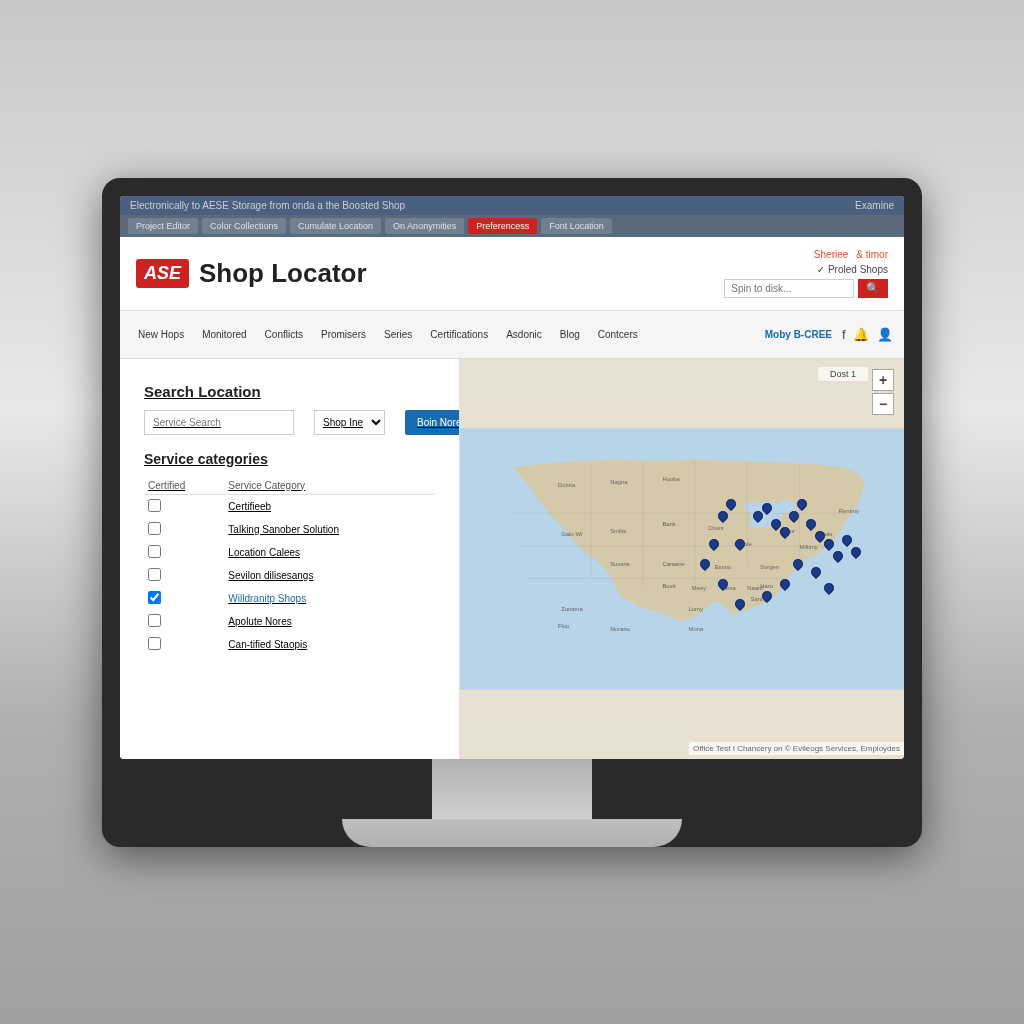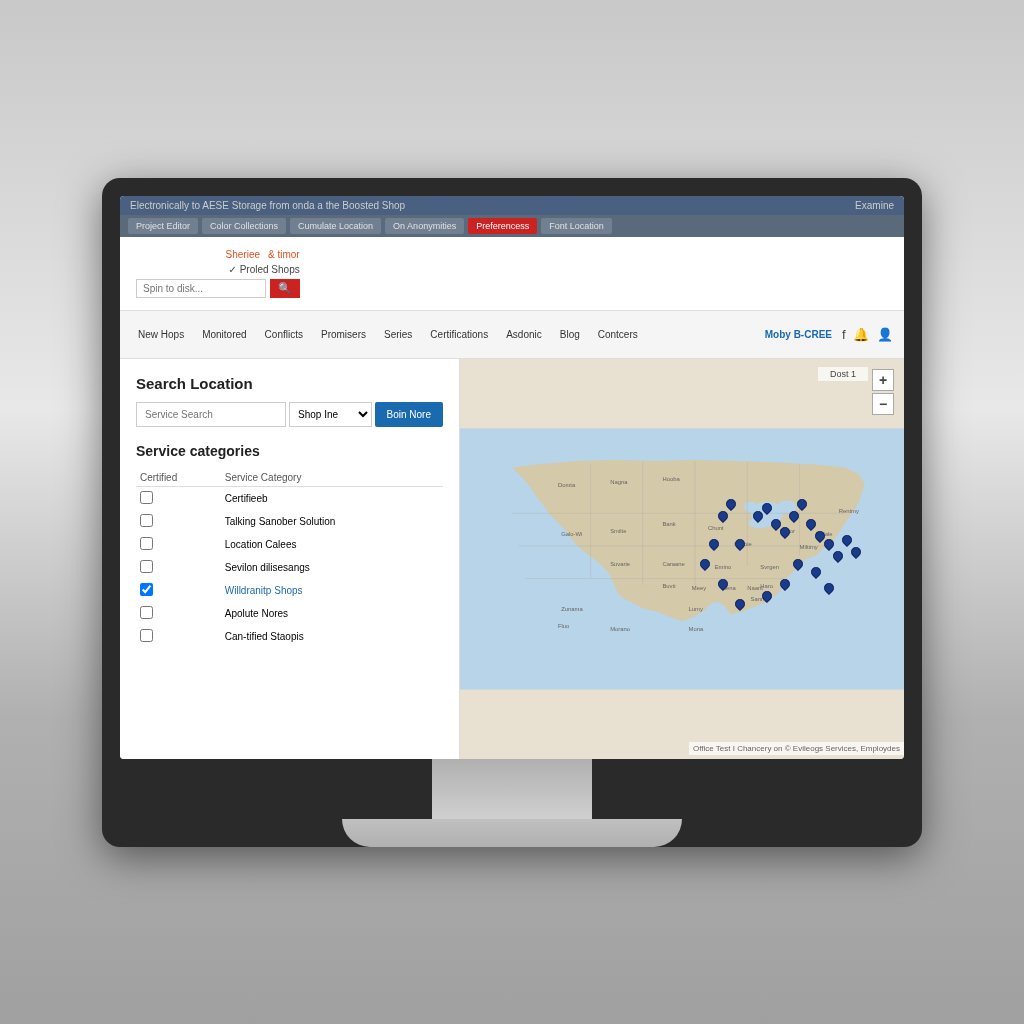--- a/index.html
+++ b/index.html
@@ -186,36 +186,37 @@
     
     .content-area {
       display: flex;
       height: 400px;
     }
 
     
     .left-panel {
       width: 340px;
       min-width: 340px;
-      padding: 16px;
+      padding: 24px;
       border-right: 1px solid #ddd;
       overflow-y: auto;
       background: #fff;
+      text-decoration: underline;
     }
 
     .search-location-title {
       font-size: 15px;
       font-weight: bold;
       color: #222;
       margin-bottom: 10px;
     }
 
     .search-row {
       display: flex;
-      gap: 3px;
+      gap: 20px;
       margin-bottom: 16px;
     }
 
     .search-row input {
       flex: 1;
       border: 1px solid #ccc;
       padding: 5px 8px;
       font-size: 10px;
     }
 
@@ -344,20 +345,24 @@
     <div class="nav-tabs-bar">
       <div class="nav-tab">Project Editor</div>
       <div class="nav-tab">Color Collections</div>
       <div class="nav-tab">Cumulate Location</div>
       <div class="nav-tab">On Anonymities</div>
       <div class="nav-tab active">Preferencess</div>
       <div class="nav-tab">Font Location</div>
     </div>
 
     <div class="site-header">
+      <div class="logo-area">
+        <div class="ase-logo">ASE</div>
+        <div class="site-title">Shop Locator</div>
+      </div>
       <div class="header-right">
         <div class="header-links">
           <span style="color:#e05020;cursor:pointer;margin-left:47px;">Sheriee</span>
           <span style="color:#e05020;cursor:pointer;">&amp; timor</span>
         </div>
         <div class="proled" style="font-size:10px;color:#444;margin-bottom:4px;text-align:right;">✓ Proled Shops</div>
         <div class="header-search">
           <input type="text" placeholder="Spin to disk..." style="">
           <button>🔍</button>
         </div>

